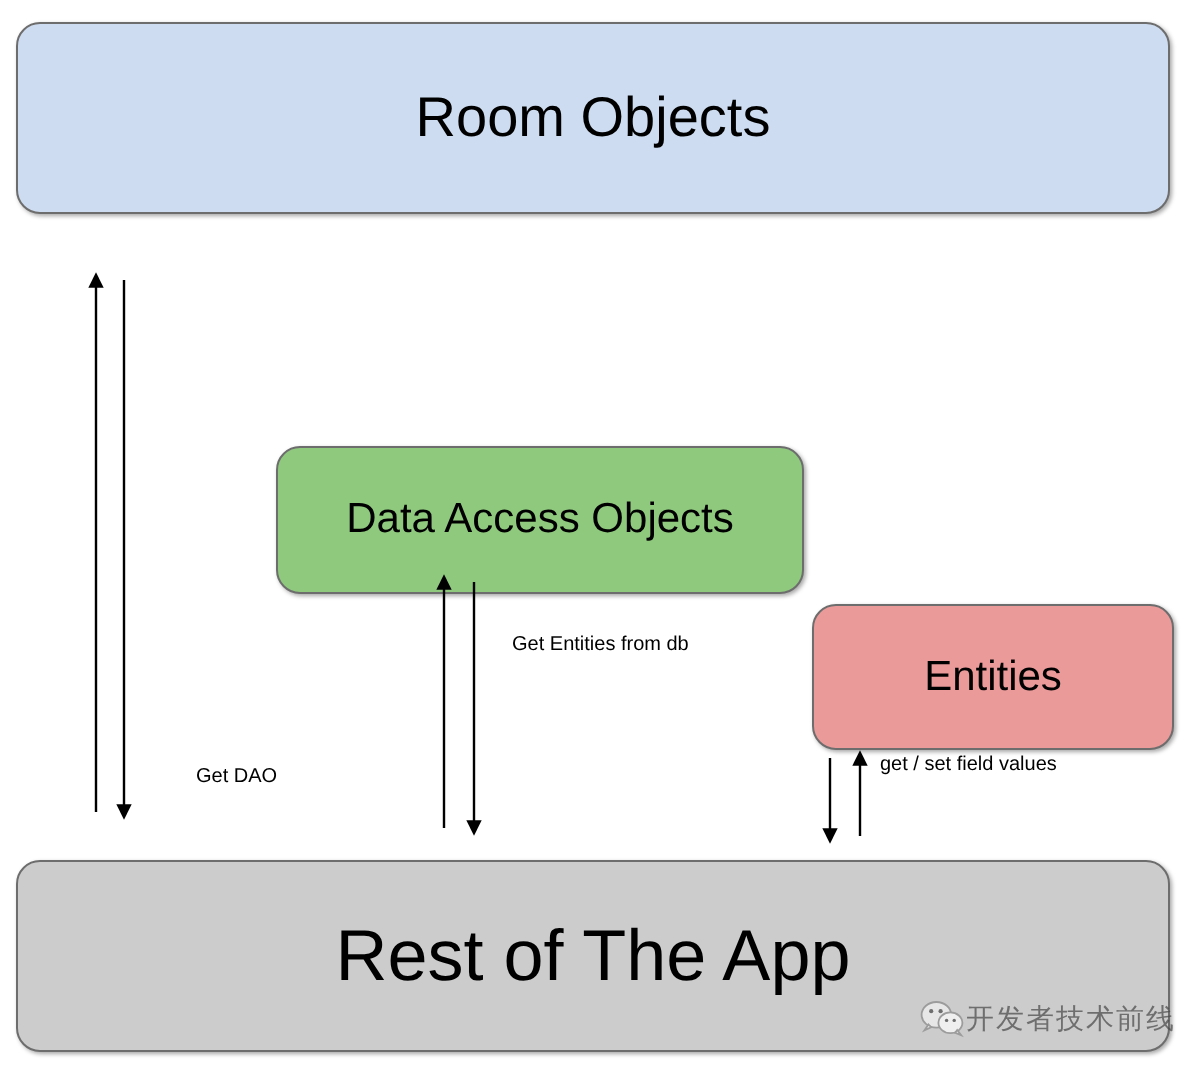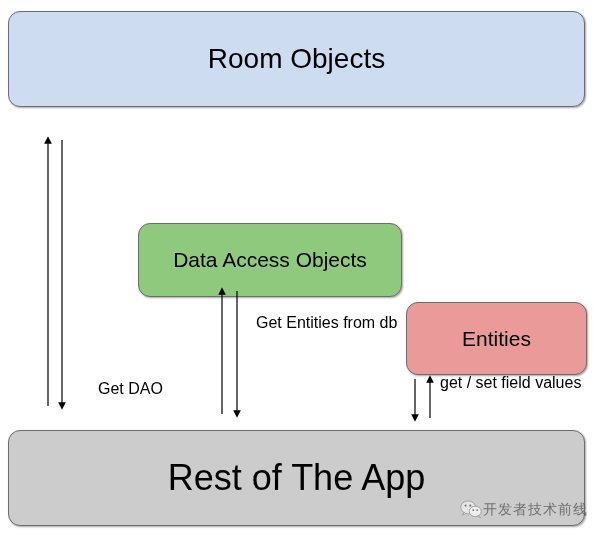--- a/index.html
+++ b/index.html
@@ -40,21 +40,21 @@
     font-size:21px;
   }
   #box-rest {
     left:8px; top:430px; width:577px; height:96px;
     background:#cccccc;
     font-size:36px;
   }
 
   .label {
     position:absolute;
-    font-size:16px;
+    font-size:10px;
     color:#000;
     line-height:17px;
     white-space:pre-line;
   }
   #lbl-getdao       { left:69px;  top:380px;margin-left:29px; }
   #lbl-getentities  { left:256px; top:314px; }
   #lbl-persist      { left:256px; top:358px; }
   #lbl-getset       { left:440px; top:374px; }
 
   .arrowlayer { position:absolute; left:0; top:0; width:600px; height:542px; pointer-events:none; }

